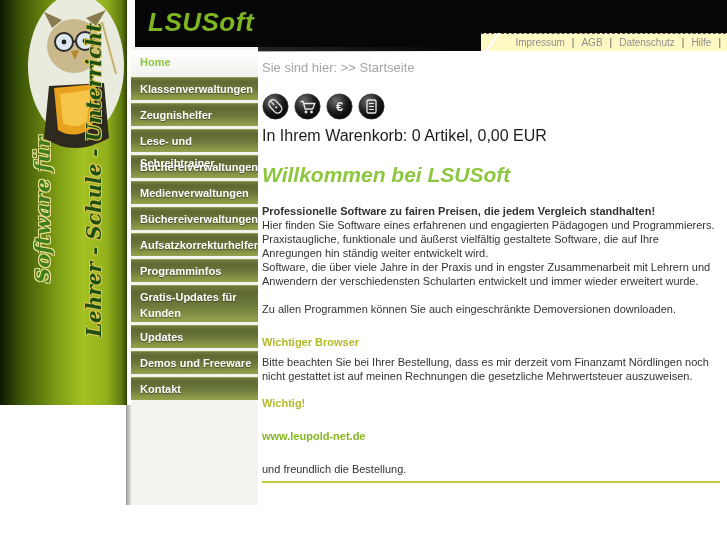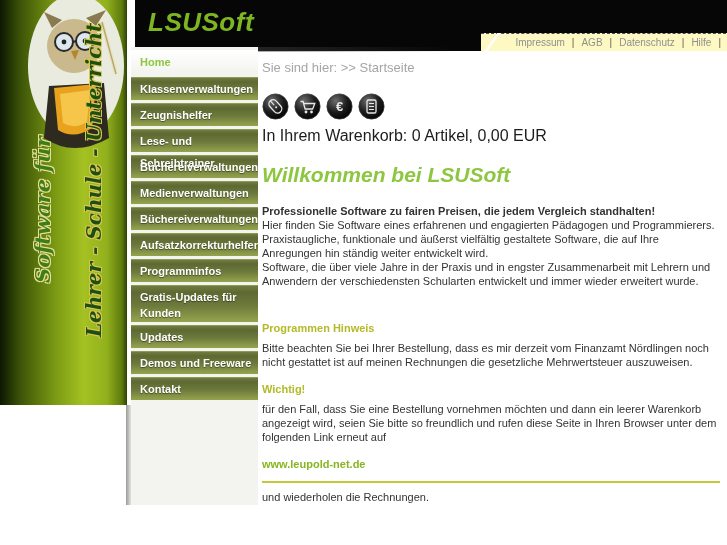--- a/index.html
+++ b/index.html
@@ -162,30 +162,30 @@
     <div class="cart-status">In Ihrem Warenkorb: 0 Artikel, 0,00 EUR</div>
 
     <h1 class="page-title">Willkommen bei LSUSoft</h1>
 
     <div class="line bold">Professionelle Software zu fairen Preisen, die jedem Vergleich standhalten!</div>
     <div class="line">Hier finden Sie Software eines erfahrenen und engagierten Pädagogen und Programmierers.</div>
     <div class="line">Praxistaugliche, funktionale und äußerst vielfältig gestaltete Software, die auf Ihre Anregungen hin ständig weiter entwickelt wird.</div>
     <div class="line">Software, die über viele Jahre in der Praxis und in engster Zusammenarbeit mit Lehrern und Anwendern der verschiedensten Schularten entwickelt und immer wieder erweitert wurde.</div>
 
     <div class="gap-m"></div>
+    <div class="line">Zu allen Programmen können Sie auch eingeschränkte Demoversionen downloaden.</div>
 
     <div class="gap-l"></div>
-    <div class="subhead">Programmen Hinweis</div>
+    <div class="subhead">Wichtiger Browser</div>
     <div class="line">Bitte beachten Sie bei Ihrer Bestellung, dass es mir derzeit vom Finanzamt Nördlingen noch nicht gestattet ist auf meinen Rechnungen die gesetzliche Mehrwertsteuer auszuweisen.</div>
 
     <div class="gap-m"></div>
     <div class="subhead">Wichtig!</div>
-    <div class="line">für den Fall, dass Sie eine Bestellung vornehmen möchten und dann ein leerer Warenkorb angezeigt wird, seien Sie bitte so freundlich und rufen diese Seite in Ihren Browser unter dem folgenden Link erneut auf</div>
 
     <div class="gap-m"></div>
     <a class="link">www.leupold-net.de</a>
 
     <div class="gap-l"></div>
-    <div class="line">und wiederholen die Rechnungen.</div>
+    <div class="line">und freundlich die Bestellung.</div>
   </div>
 
   <div class="content-hr"></div>
 </div>
 
 </body></html>

